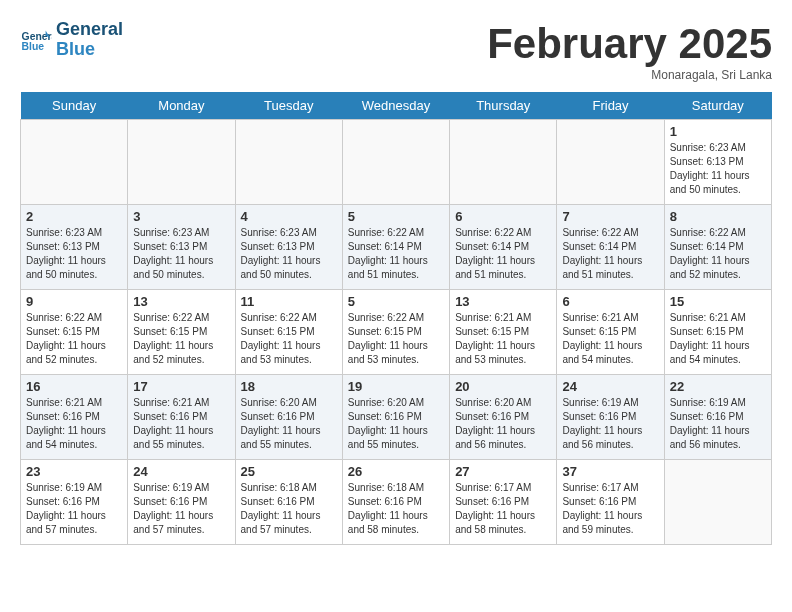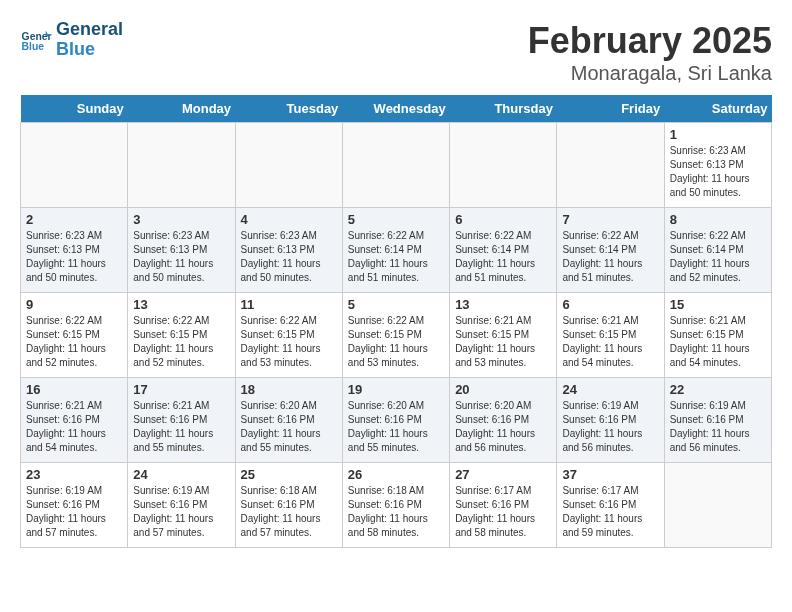--- a/index.html
+++ b/index.html
@@ -22,40 +22,40 @@
     }
     .logo-icon {
       width: 32px;
       height: 32px;
       margin-right: 4px;
     }
     .title-block {
       text-align: right;
     }
     .month-title {
-      font-size: 36px;
+      font-size: 42px;
       font-weight: bold;
       color: #333;
     }
     .subtitle {
-      font-size: 20px;
+      font-size: 12px;
       color: #555;
     }
     .calendar {
       width: 100%;
       border-collapse: collapse;
       font-size: 11px;
     }
     .calendar th {
       background-color: #2980b9;
       color: #fff;
       padding: 6px 4px;
-      text-align: right;
+      text-align: center;
       font-size: 13px;
-      font-weight: bold;
+      font-weight: normal;
     }
     .calendar td {
       border: 1px solid #ccc;
       vertical-align: top;
       padding: 4px 5px;
       width: calc(100% / 7);
       height: 85px;
       color: #333;
     }
     .calendar td.empty {

